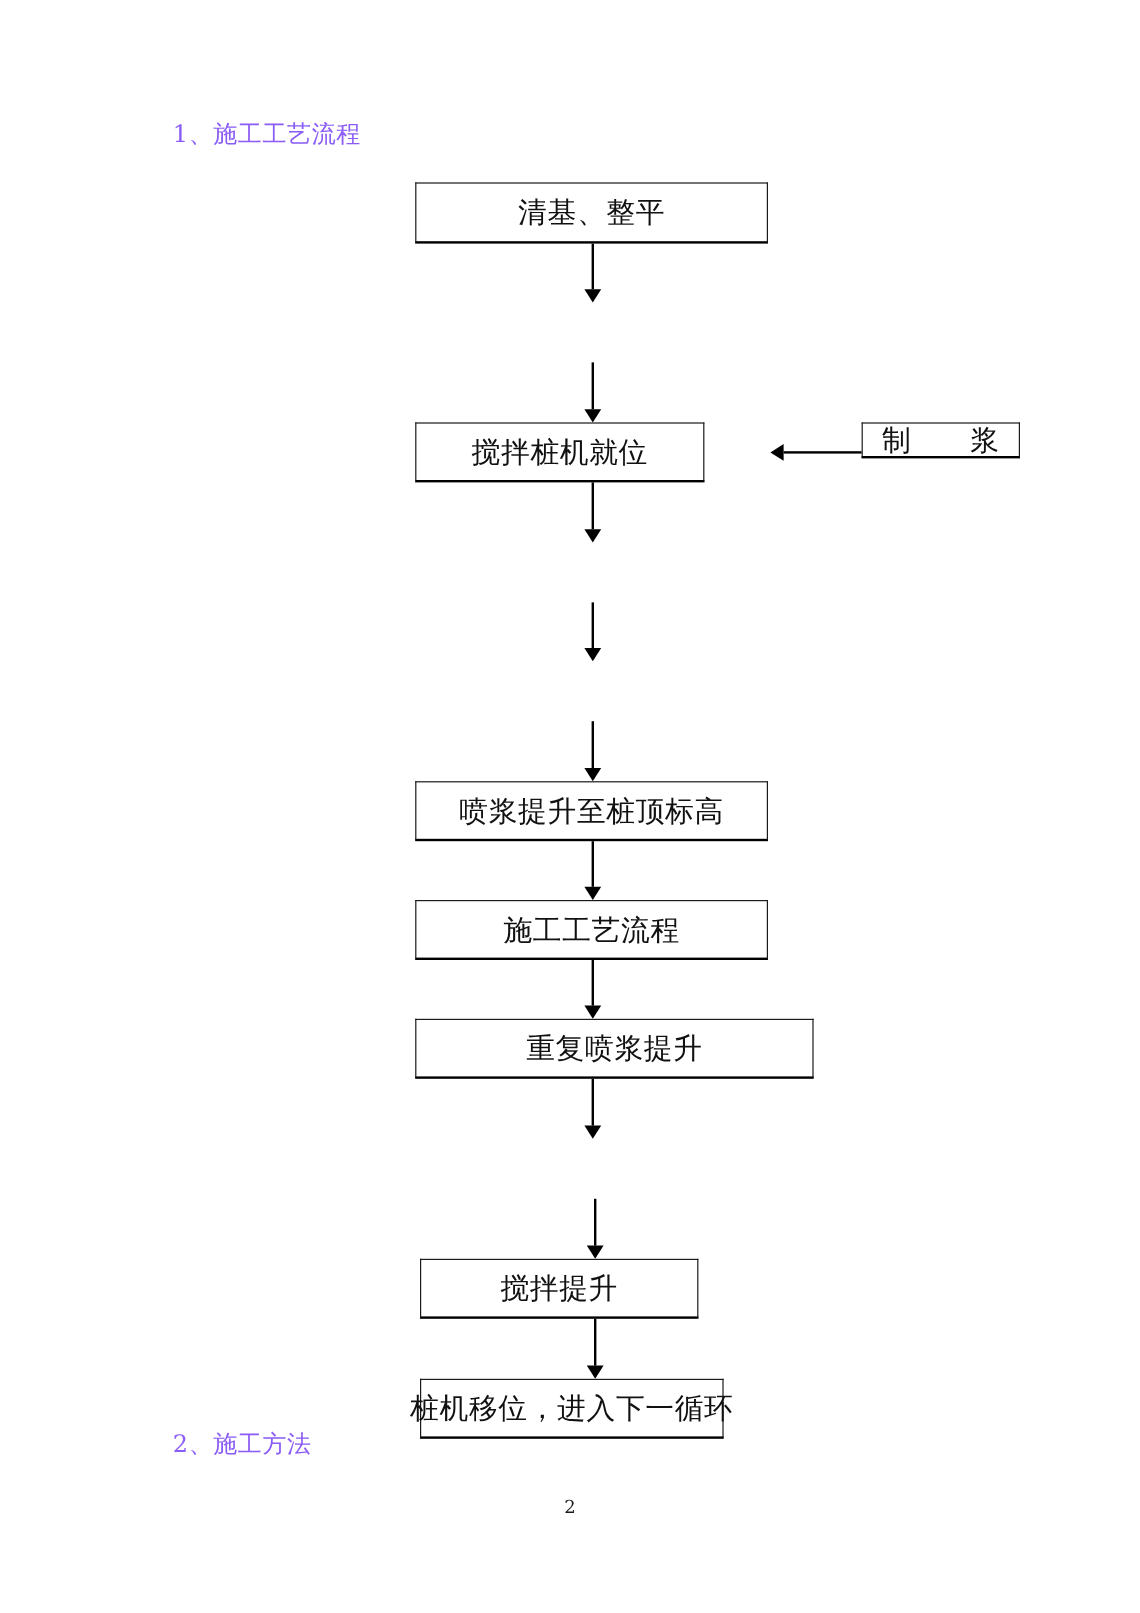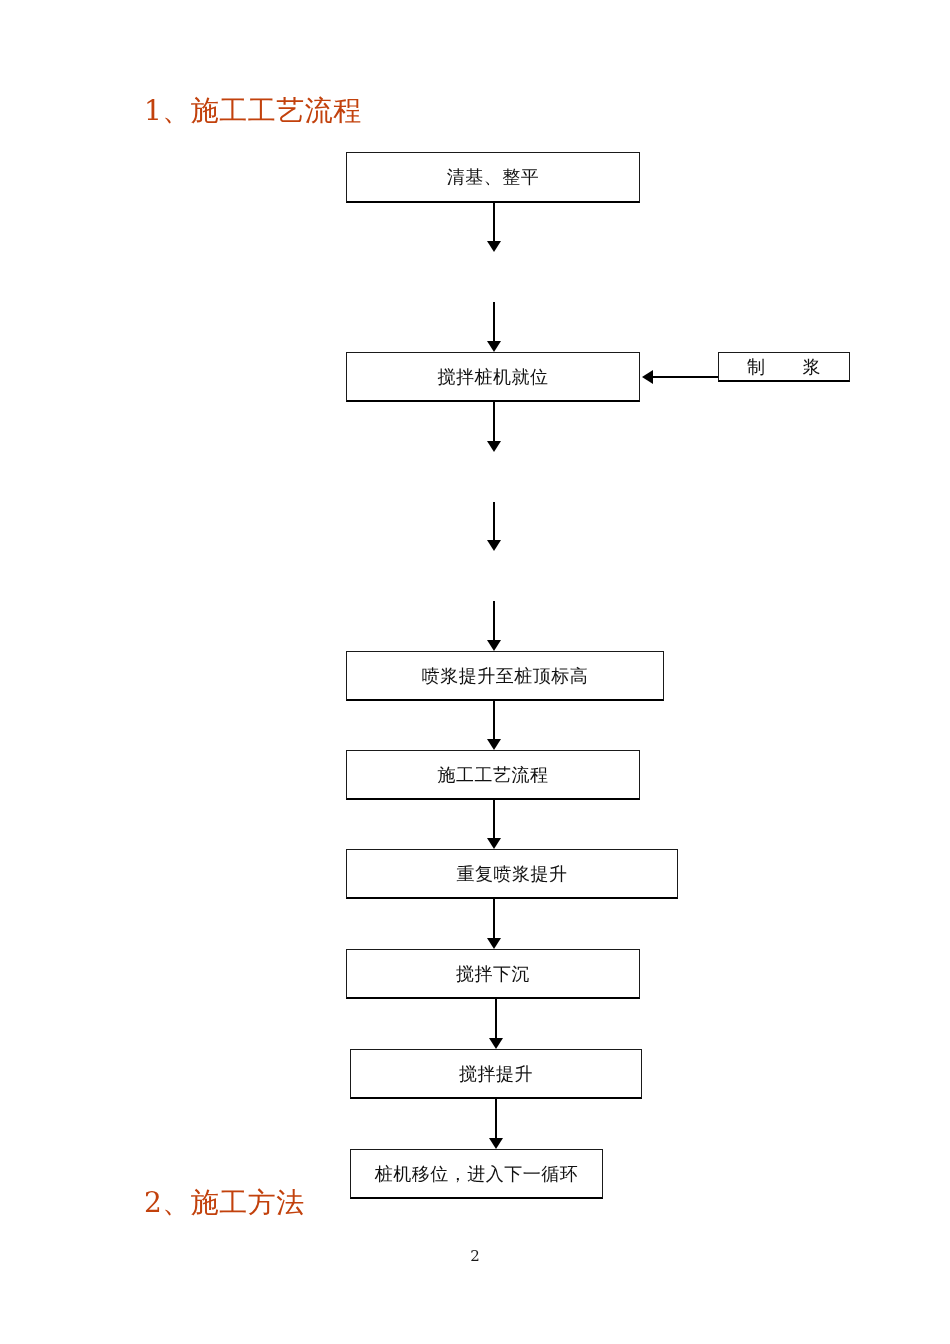--- a/index.html
+++ b/index.html
@@ -15,25 +15,25 @@
     position: relative;
     width: 950px;
     height: 1344px;
     background: #ffffff;
     overflow: hidden;
   }
 
   
   .heading {
     position: absolute;
-    font-size: 28px;
+    font-size: 20px;
     line-height: 26px;
     white-space: nowrap;
     letter-spacing: 0.5px;
-    color: #c2410c;
+    color: #8b5cf6;
   }
   #heading-process { left: 144px; top: 98px; }
   #heading-method  { left: 144px; top: 1190px; }
 
   
   #flow {
     position: absolute;
     left: 0;
     top: 0;
     width: 950px;
@@ -45,21 +45,21 @@
     border: 1px solid #1a1a1a;
     border-bottom-color: #000000;
     border-bottom-width: 2px;
     background: #ffffff;
     display: flex;
     align-items: center;
     justify-content: center;
   }
   .node-label {
     font-family: "DejaVu Serif", "Liberation Serif", serif;
-    font-size: 18px;
+    font-size: 24px;
     line-height: 22px;
     white-space: nowrap;
     color: #111111;
     letter-spacing: 0.5px;
   }
   .node-label.spaced {
     letter-spacing: 0.5px;
   }
 
   
@@ -115,64 +115,61 @@
 
     <div class="node" style="left:346px; top:152px; width:294px; height:51px;">
       <span class="node-label">清基、整平</span>
     </div>
     <div class="vconn" style="left:493px; top:203px; height:38px;"></div>
     <div class="varrow" style="left:487px; top:241px;"></div>
 
     <div class="vconn" style="left:493px; top:302px; height:39px;"></div>
     <div class="varrow" style="left:487px; top:341px;"></div>
 
-    <div class="node" style="left:346px; top:352px; width:294px; height:50px;">
+    <div class="node" style="left:346px; top:352px; width:241px; height:50px;">
       <span class="node-label">搅拌桩机就位</span>
     </div>
 
     <div class="node" style="left:718px; top:352px; width:132px; height:30px; border-bottom-width:2px;">
       <span class="node-label spaced">制　　浆</span>
     </div>
     <div class="hconn" style="left:653px; top:376px; width:65px;"></div>
     <div class="harrow" style="left:642px; top:370px;"></div>
 
     <div class="vconn" style="left:493px; top:402px; height:39px;"></div>
     <div class="varrow" style="left:487px; top:441px;"></div>
 
     <div class="vconn" style="left:493px; top:502px; height:38px;"></div>
     <div class="varrow" style="left:487px; top:540px;"></div>
 
     <div class="vconn" style="left:493px; top:601px; height:39px;"></div>
     <div class="varrow" style="left:487px; top:640px;"></div>
 
-    <div class="node" style="left:346px; top:651px; width:318px; height:50px;">
+    <div class="node" style="left:346px; top:651px; width:294px; height:50px;">
       <span class="node-label">喷浆提升至桩顶标高</span>
     </div>
     <div class="vconn" style="left:493px; top:701px; height:38px;"></div>
     <div class="varrow" style="left:487px; top:739px;"></div>
 
     <div class="node" style="left:346px; top:750px; width:294px; height:50px;">
       <span class="node-label">施工工艺流程</span>
     </div>
     <div class="vconn" style="left:493px; top:800px; height:38px;"></div>
     <div class="varrow" style="left:487px; top:838px;"></div>
 
     <div class="node" style="left:346px; top:849px; width:332px; height:50px;">
       <span class="node-label">重复喷浆提升</span>
     </div>
     <div class="vconn" style="left:493px; top:899px; height:39px;"></div>
     <div class="varrow" style="left:487px; top:938px;"></div>
 
-    <div class="node" style="left:346px; top:949px; width:294px; height:50px;">
-      <span class="node-label">搅拌下沉</span>
-    </div>
     <div class="vconn" style="left:495px; top:999px; height:39px;"></div>
     <div class="varrow" style="left:489px; top:1038px;"></div>
 
-    <div class="node" style="left:350px; top:1049px; width:292px; height:50px;">
+    <div class="node" style="left:350px; top:1049px; width:232px; height:50px;">
       <span class="node-label">搅拌提升</span>
     </div>
     <div class="vconn" style="left:495px; top:1099px; height:39px;"></div>
     <div class="varrow" style="left:489px; top:1138px;"></div>
 
     <div class="node" style="left:350px; top:1149px; width:253px; height:50px;">
       <span class="node-label">桩机移位，进入下一循环</span>
     </div>
 
   </div>

